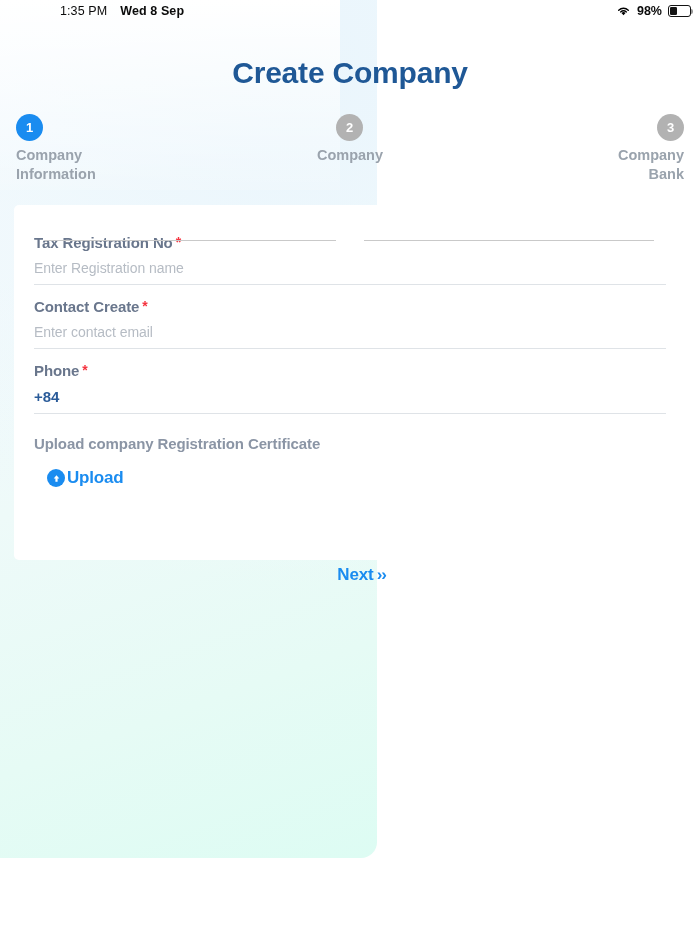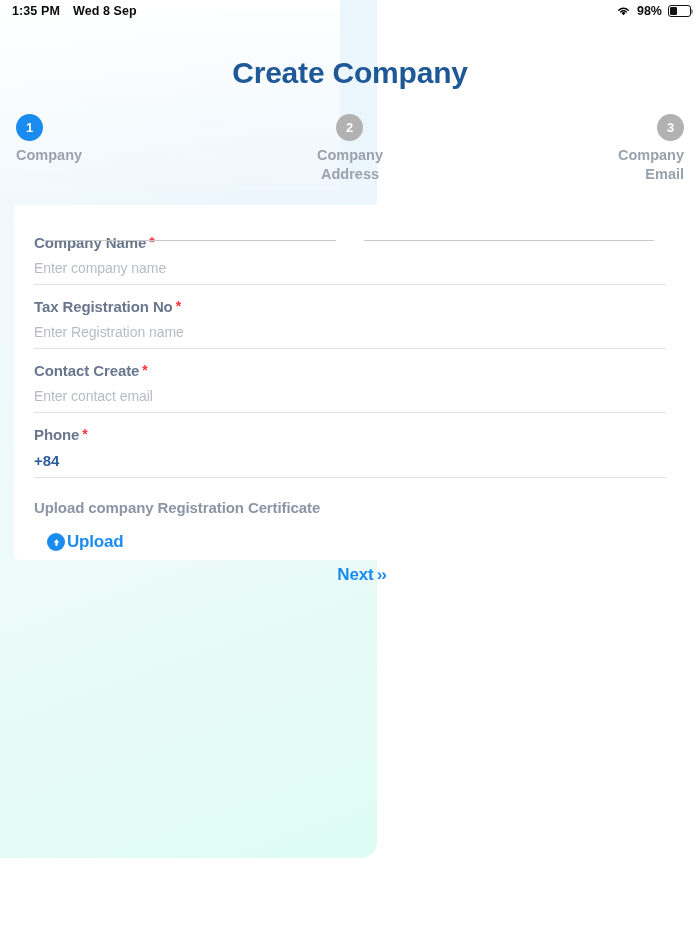--- a/index.html
+++ b/index.html
@@ -48,21 +48,21 @@
     left: 0; top: 0;
     width: 700px; height: 22px;
     display: flex;
     align-items: center;
     padding: 0 9px 0 12px;
     font-size: 12.5px;
     color: #0b0b0b;
     z-index: 5;
   }
   .sb-left { display: flex; align-items: center; gap: 13px; }
-  .sb-time { font-weight: 700; letter-spacing: .1px; }
+  .sb-time { font-weight: 400; letter-spacing: .1px; margin-left: 48px; }
   .sb-date { font-weight: 600; letter-spacing: .1px; }
   .sb-right {
     margin-left: auto;
     display: flex;
     align-items: center;
     gap: 6px;
   }
   .sb-pct { font-weight: 600; font-size: 12.5px; }
   .wifi { width: 15px; height: 12px; display: block; }
   .batt {
@@ -278,48 +278,42 @@
   <div class="page-title">Create Company</div>
 
   <div class="stepper">
     <div class="step-line l1"></div>
     <div class="step-line l2"></div>
 
     <div class="step s1">
       <div class="step-circle">1</div>
       <div class="step-label">
         <div>Company</div>
+        <div>Information</div>
       </div>
     </div>
 
     <div class="step s2">
       <div class="step-circle">2</div>
       <div class="step-label">
         <div>Company</div>
-        <div>Address</div>
       </div>
     </div>
 
     <div class="step s3">
       <div class="step-circle">3</div>
       <div class="step-label">
         <div>Company</div>
-        <div>Email</div>
+        <div>Bank</div>
       </div>
     </div>
   </div>
 
   <div class="card">
 
-    <div class="field">
-      <div class="field-label">
-        <span>Company Name</span><span class="req">*</span>
-      </div>
-      <div class="field-input">Enter company name</div>
-    </div>
 
     <div class="field">
       <div class="field-label">
         <span>Tax Registration No</span><span class="req">*</span>
       </div>
       <div class="field-input">Enter Registration name</div>
     </div>
 
     <div class="field">
       <div class="field-label">

